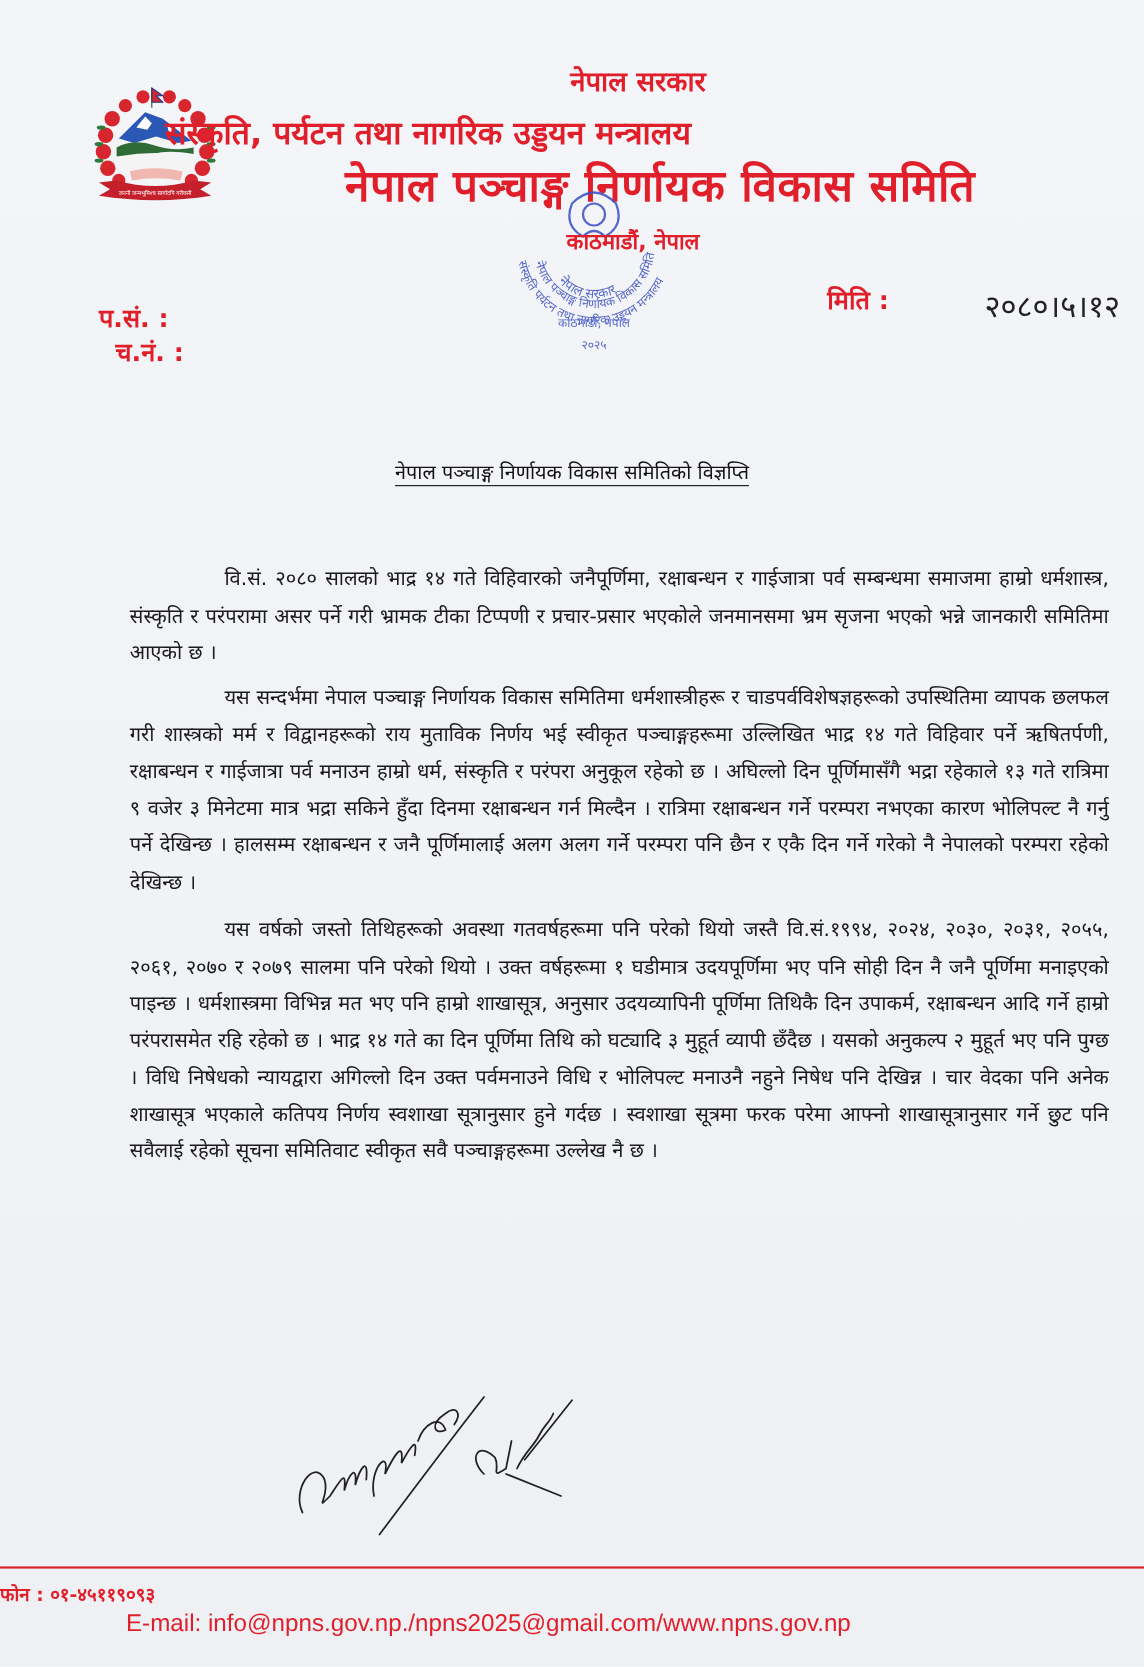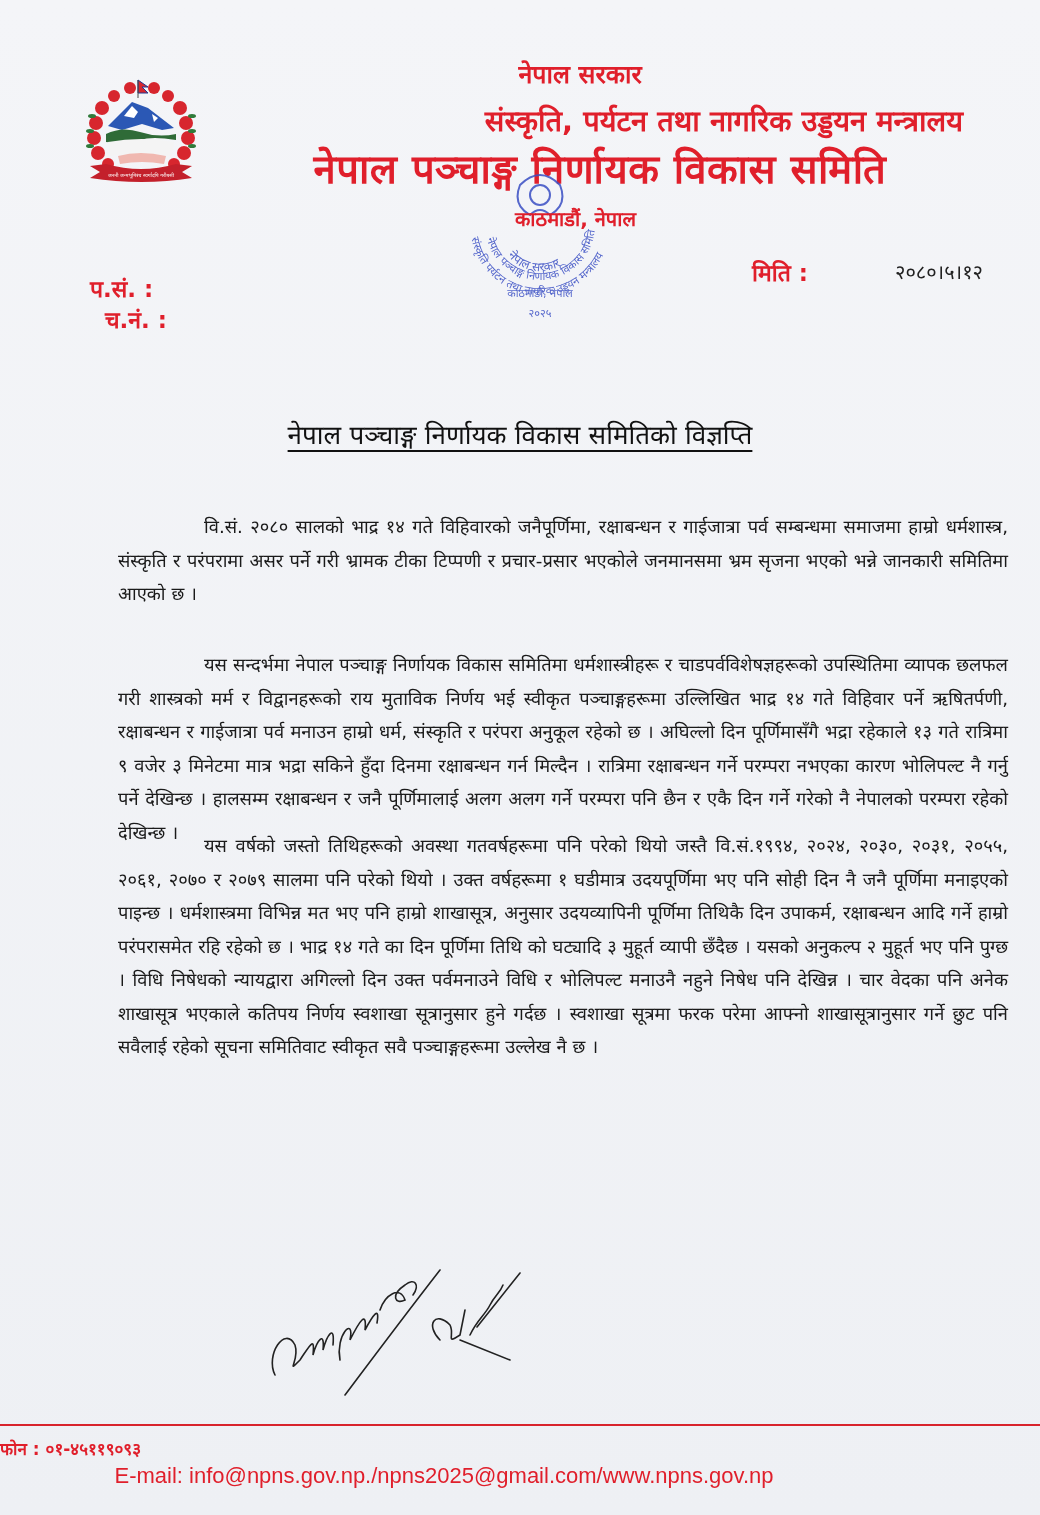--- a/index.html
+++ b/index.html
@@ -8,40 +8,40 @@
     background: #f3f4f7;
     font-family: "DejaVu Sans", sans-serif;
     color: #1a1a1a;
   }
   .page { position: absolute; inset: 0; background: linear-gradient(180deg,#f4f5f8 0%, #eef0f4 100%); }
 
   
   .emblem { position: absolute; left: 82px; top: 78px; width: 118px; height: 110px; }
   .hdr-gov { position: absolute; left: 0; width: 1040px; top: 56px; text-align: center; padding-left: 120px; box-sizing: border-box;
     color: #e01f2b; font-size: 25px; font-weight: bold; }
-  .hdr-ministry { position: absolute; left: 0; width: 963px; top: 100px; text-align: right; padding-left: 150px; box-sizing: border-box;
+  .hdr-ministry { position: absolute; left: 0; width: 963px; top: 100px; text-align: left; padding-left: 150px; box-sizing: border-box;
     color: #e01f2b; font-size: 29px; font-weight: bold; }
   .hdr-org { position: absolute; left: 240px; width: 720px; top: 140px; text-align: center;
     color: #e01f2b; font-size: 40px; font-weight: bold; letter-spacing: 0.5px; }
   .hdr-city { position: absolute; left: 515px; top: 205px; color: #e01f2b; font-size: 20px; font-weight: bold; }
 
   
   .stamp { position: absolute; left: 440px; top: 165px; width: 200px; height: 160px; opacity: 0.85; }
 
   .meta-label { position: absolute; color: #e01f2b; font-size: 23px; font-weight: bold; }
-  .meta-value { position: absolute; color: #222; font-size: 20px; }
+  .meta-value { position: absolute; color: #222; font-size: 28px; }
 
   .title { position: absolute; left: 0; width: 1040px; top: 416px; text-align: center;
-    font-size: 26px; color: #111; }
+    font-size: 18px; color: #111; }
   .title span { text-decoration: underline; text-underline-offset: 6px; }
 
   .body { position: absolute; left: 102px; width: 922px; font-size: 18.3px; line-height: 33.5px; text-align: justify; color: #1a1a1a; }
   .body p { margin: 16px; text-indent: 86px; }
   .p1 { top: 494px; }
-  .p2 { top: 632px; }
+  .p2 { top: 602px; }
   .p3 { top: 813px; }
   .p4 { top: 1205px; }
   .p4 p { text-indent: 26px; }
 
   .signature { position: absolute; left: 255px; top: 1265px; width: 300px; height: 135px; }
 
   .footer-line { position: absolute; left: 0; width: 1040px; top: 1424px; height: 2px; background: #d8232c; }
   .footer-phone { position: absolute; left: 0; width: 1040px; top: 1437px; color: #e01f2b; font-size: 17px; font-weight: bold; }
   .footer-email { position: absolute; left: 0; width: 888px; top: 1463px; text-align: center; color: #e01f2b; font-size: 22px;
     font-family: "Liberation Sans", sans-serif; }

